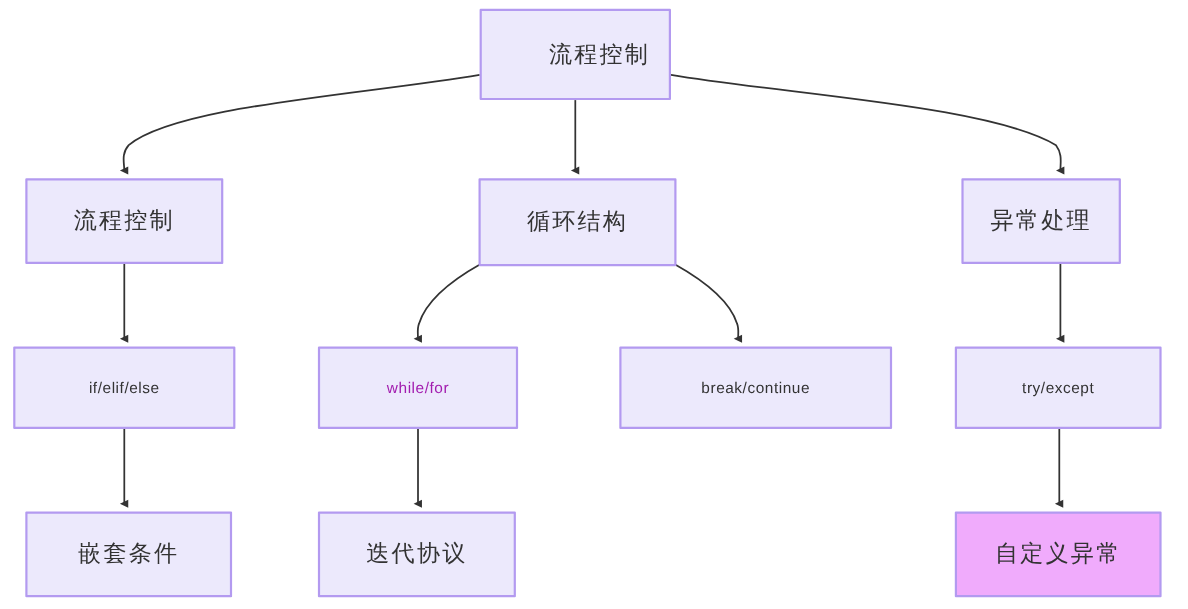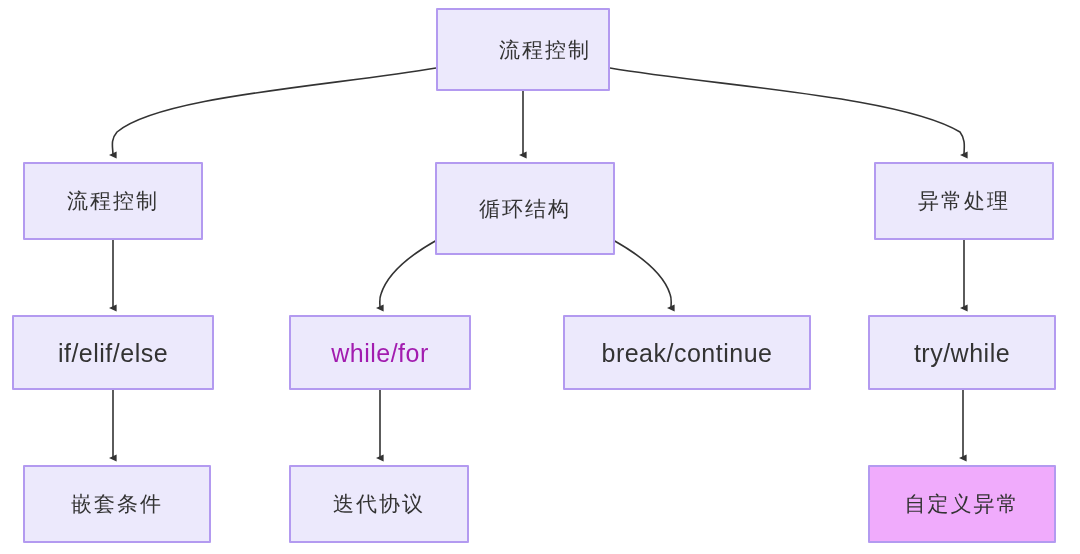--- a/index.html
+++ b/index.html
@@ -29,21 +29,21 @@
   .flow-node {
     position: absolute;
     box-sizing: border-box;
     display: flex;
     align-items: center;
     justify-content: center;
     background: #ece9fc;
     border: 2px solid #b39af0;
     border-radius: 1px;
     color: #333333;
-    font-size: 25px;
+    font-size: 14px;
     line-height: 1.2;
     letter-spacing: 0.5px;
     white-space: nowrap;
     z-index: 2;
   }
   .flow-node.cjk {
     font-size: 21px;
     letter-spacing: 2px;
   }
   .node-label {
@@ -74,37 +74,37 @@
         <path d="M 963 390 L 963 458" fill="none" stroke="#333333" stroke-width="1.6" marker-end="url(#arrowhead)"></path>
       </g>
   </svg>
   <div id="nodes-group">
       <div class="flow-node cjk" style="left: 436px; top: 8px; width: 174px; height: 83px; background: rgb(236, 233, 252); border-color: rgb(179, 154, 240); color: rgb(51, 51, 51); padding-left: 44px;">
         <span class="node-label">流程控制</span>
       </div>
       <div class="flow-node cjk" style="left: 23px; top: 162px; width: 180px; height: 78px; background: rgb(236, 233, 252); border-color: rgb(179, 154, 240); color: rgb(51, 51, 51);">
         <span class="node-label">流程控制</span>
       </div>
-      <div class="flow-node cjk" style="left: 435px; top: 162px; width: 180px; height: 93px; background: rgb(236, 233, 252); border-color: rgb(179, 154, 240); color: rgb(51, 51, 51);">
+      <div class="flow-node cjk" style="left: 435px; top: 162px; width: 180px; height: 80px; background: rgb(236, 233, 252); border-color: rgb(179, 154, 240); color: rgb(51, 51, 51);">
         <span class="node-label">循环结构</span>
       </div>
-      <div class="flow-node cjk" style="left: 874px; top: 162px; width: 180px; height: 78px; background: rgb(236, 233, 252); border-color: rgb(179, 154, 240); color: rgb(51, 51, 51);">
+      <div class="flow-node cjk" style="left: 874px; top: 162px; width: 145px; height: 78px; background: rgb(236, 233, 252); border-color: rgb(179, 154, 240); color: rgb(51, 51, 51);">
         <span class="node-label">异常处理</span>
       </div>
       <div class="flow-node" style="left: 12px; top: 315px; width: 202px; height: 75px; background: rgb(236, 233, 252); border-color: rgb(179, 154, 240); color: rgb(51, 51, 51);">
         <span class="node-label">if/elif/else</span>
       </div>
       <div class="flow-node" style="left: 289px; top: 315px; width: 182px; height: 75px; background: rgb(236, 233, 252); border-color: rgb(179, 154, 240); color: #a21caf;">
         <span class="node-label">while/for</span>
       </div>
       <div class="flow-node" style="left: 547px; top: 315px; width: 248px; height: 75px; background: rgb(236, 233, 252); border-color: rgb(179, 154, 240); color: rgb(51, 51, 51); margin-left: 16px;">
         <span class="node-label">break/continue</span>
       </div>
       <div class="flow-node" style="left: 868px; top: 315px; width: 188px; height: 75px; background: rgb(236, 233, 252); border-color: rgb(179, 154, 240); color: rgb(51, 51, 51);">
-        <span class="node-label">try/while</span>
+        <span class="node-label">try/except</span>
       </div>
       <div class="flow-node cjk" style="left: 23px; top: 465px; width: 188px; height: 78px; background: rgb(236, 233, 252); border-color: rgb(179, 154, 240); color: rgb(51, 51, 51);">
         <span class="node-label">嵌套条件</span>
       </div>
       <div class="flow-node cjk" style="left: 289px; top: 465px; width: 180px; height: 78px; background: rgb(236, 233, 252); border-color: rgb(179, 154, 240); color: rgb(51, 51, 51);">
         <span class="node-label">迭代协议</span>
       </div>
       <div class="flow-node cjk" style="left: 868px; top: 465px; width: 188px; height: 78px; background: #f0abfc; border-color: rgb(179, 154, 240); color: rgb(51, 51, 51);">
         <span class="node-label">自定义异常</span>
       </div>

